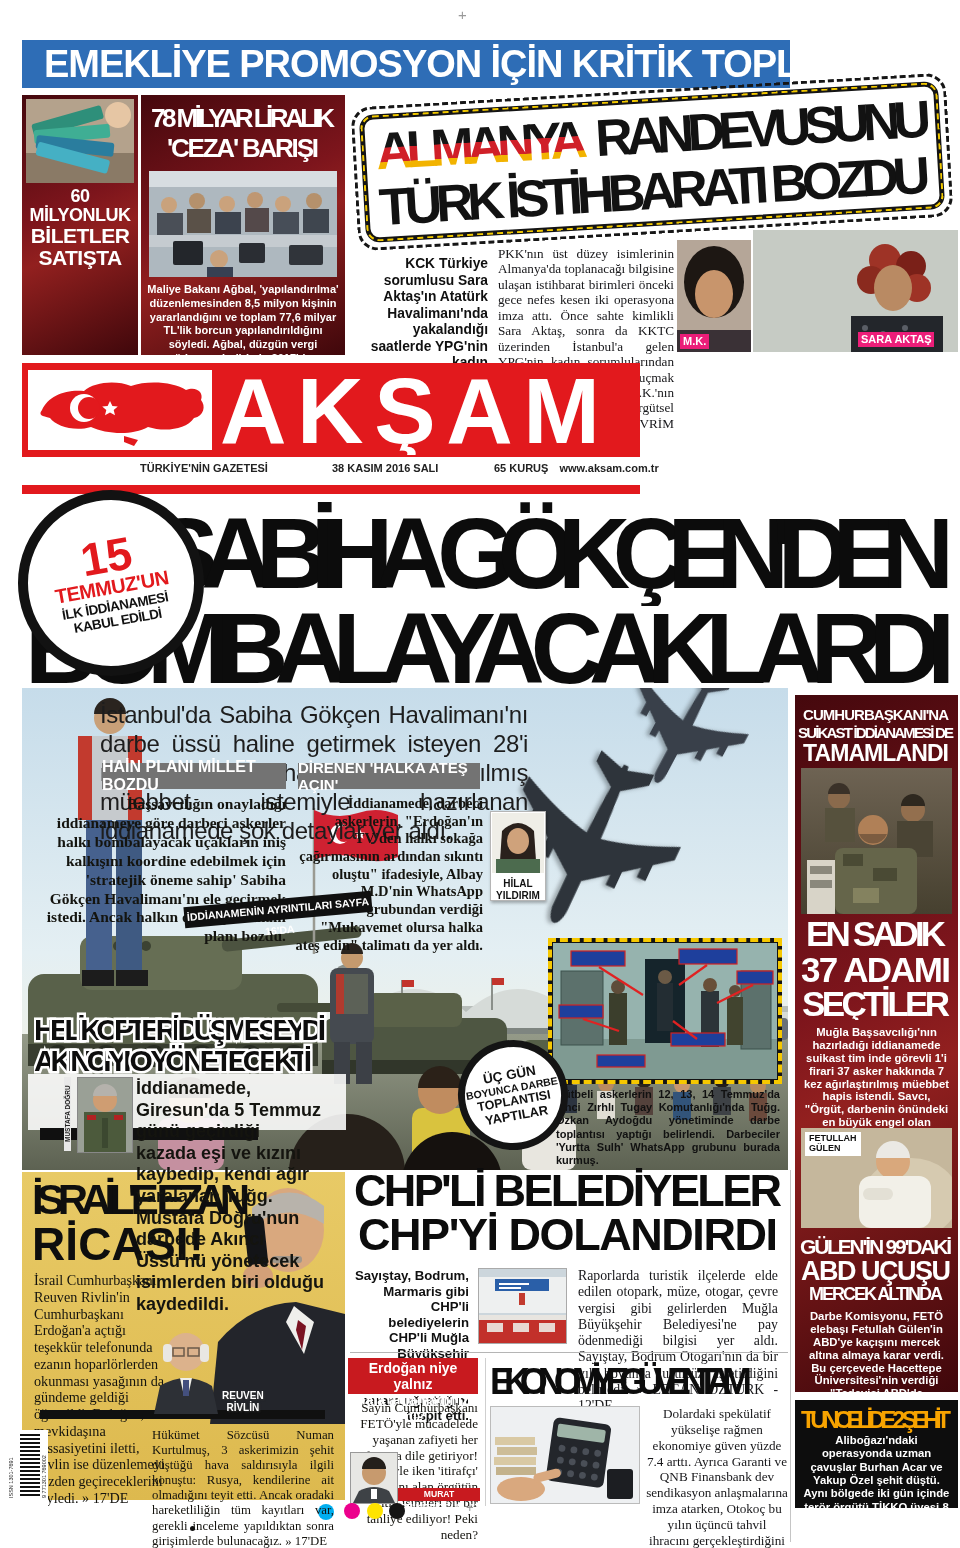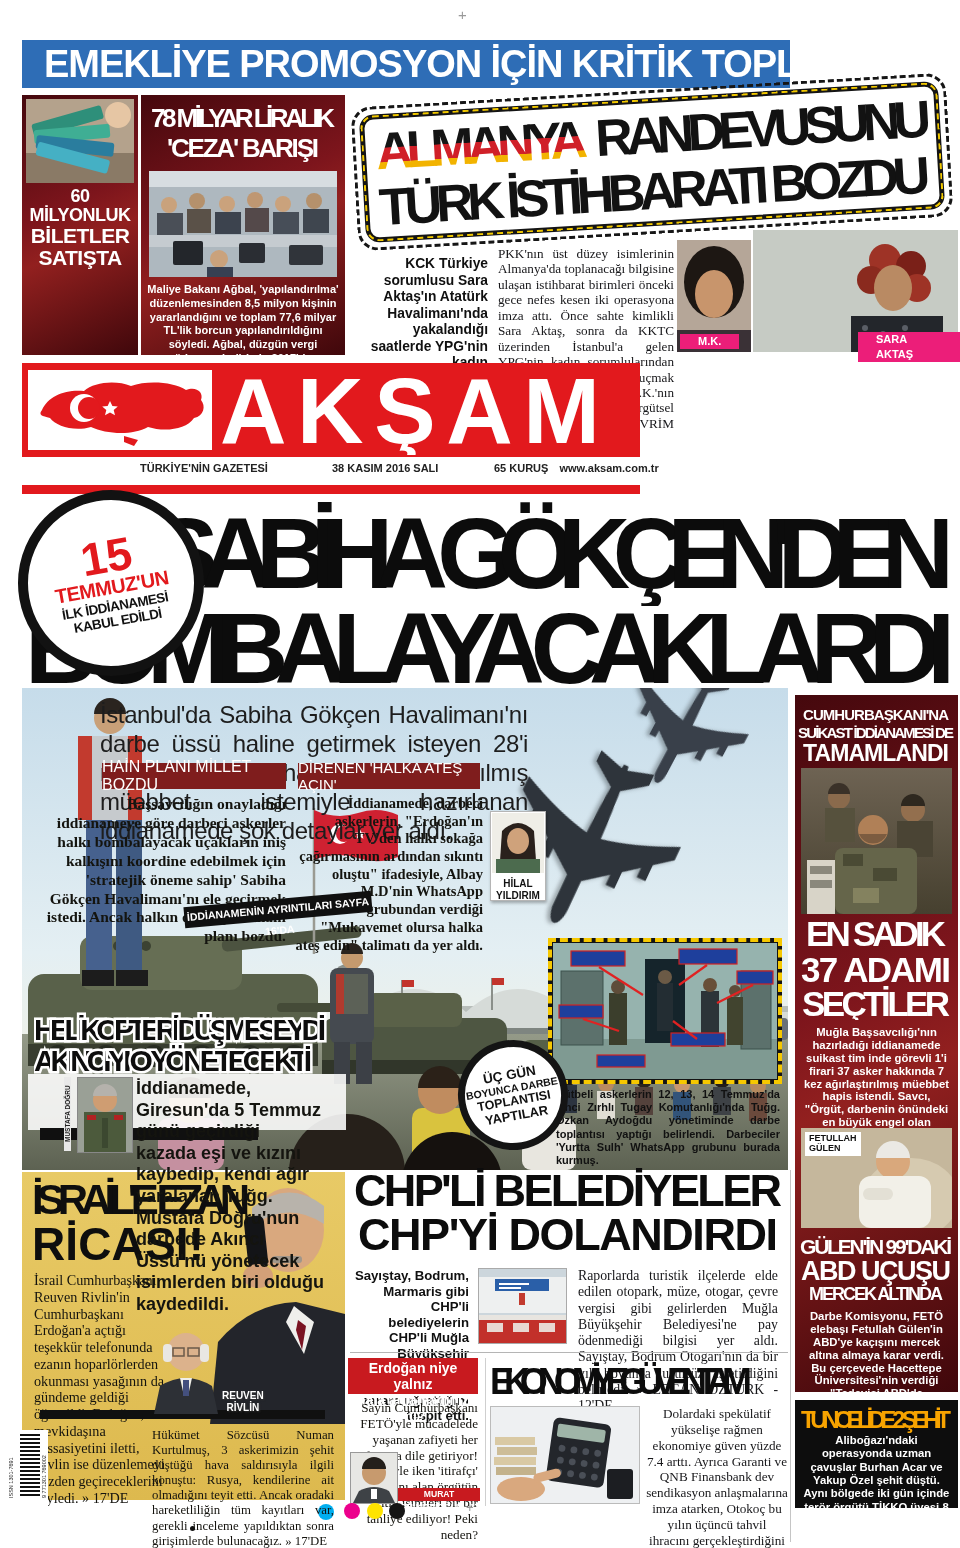--- a/index.html
+++ b/index.html
@@ -7,22 +7,22 @@
         font-family:"Liberation Sans",sans-serif;color:#111}
   .abs{position:absolute}
   .maroon{background:linear-gradient(155deg,#45080d 0%,#7d151c 42%,#92201f 56%,#3f070b 100%)}
   .wt{color:#fff}
   .b{font-weight:bold}
   .c{text-align:center}
   .r{text-align:right}
   .j{text-align:justify}
   .serif{font-family:"Liberation Serif","DejaVu Serif",serif}
   svg text{font-family:"Liberation Sans",sans-serif;font-weight:bold}
-  .redlab{background:#7f1d1d;color:#fff;font-weight:normal;display:flex;align-items:center;justify-content:center}
-  .plabel{background:#ec1e79;color:#fff;font-weight:bold;font-size:11px;line-height:15px;padding:0 18px}
+  .redlab{background:#737373;color:#fff;font-weight:bold;display:flex;align-items:center;justify-content:center}
+  .plabel{background:#ec1e79;color:#fff;font-weight:bold;font-size:11px;line-height:15px;padding:0 3px}
   .circle{background:#fff;border-radius:50%;display:flex;flex-direction:column;align-items:center;justify-content:center;text-align:center}
   .ydash{border:5px solid #141414;box-sizing:border-box}
   .ydash::before{content:"";position:absolute;inset:-5px;border:4px dashed #f6c800;pointer-events:none}
   .dashbox{background:#fff;border:5px solid #141414;border-radius:14px;box-sizing:border-box}
   .dashbox::before{content:"";position:absolute;inset:-4px;border:2px dashed #f2c900;border-radius:13px;pointer-events:none}
   .dashbox::after{content:"";position:absolute;inset:-13px;border:3px dashed #161616;border-radius:20px;pointer-events:none}
   .jet{font-family:"DejaVu Sans",sans-serif;position:absolute;line-height:1;filter:drop-shadow(2px 3px 2px rgba(20,25,30,.35))}
   .vlabel{writing-mode:vertical-rl;transform:rotate(180deg);font-size:6.5px;font-weight:bold;color:#222;background:#e9e9e9;text-align:center}
   .dot{position:absolute;border-radius:50%}
 </style>

